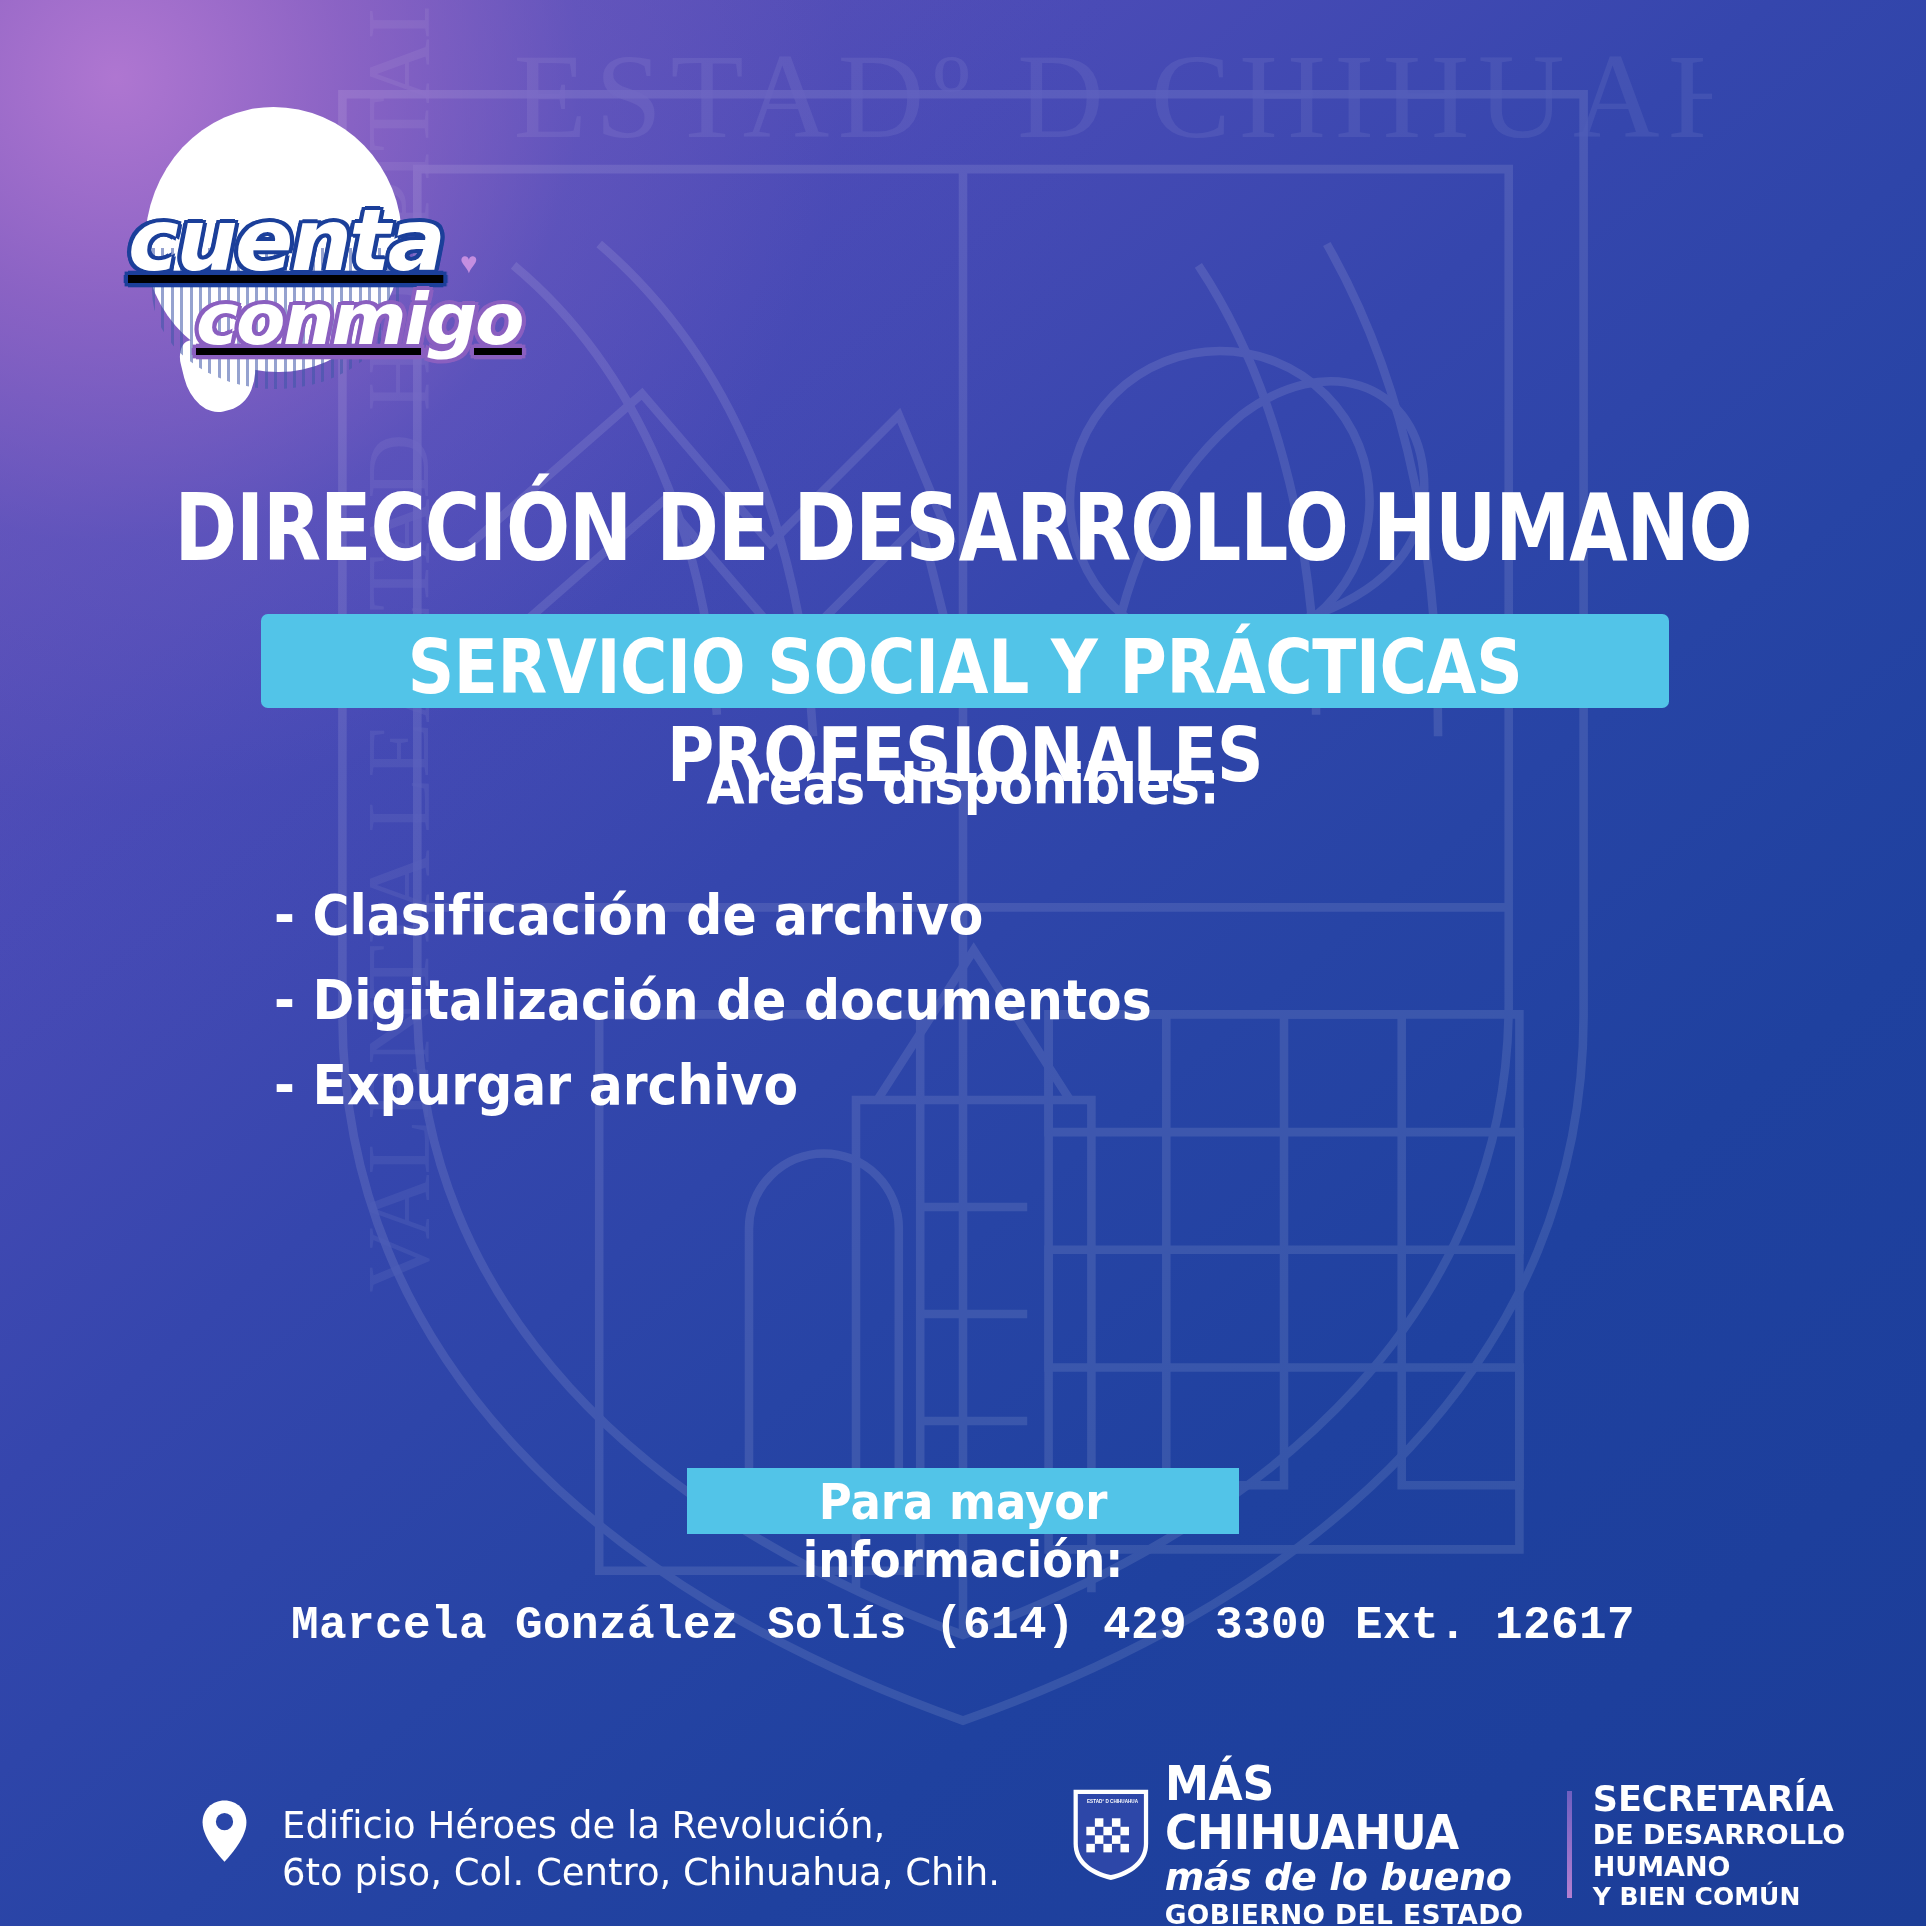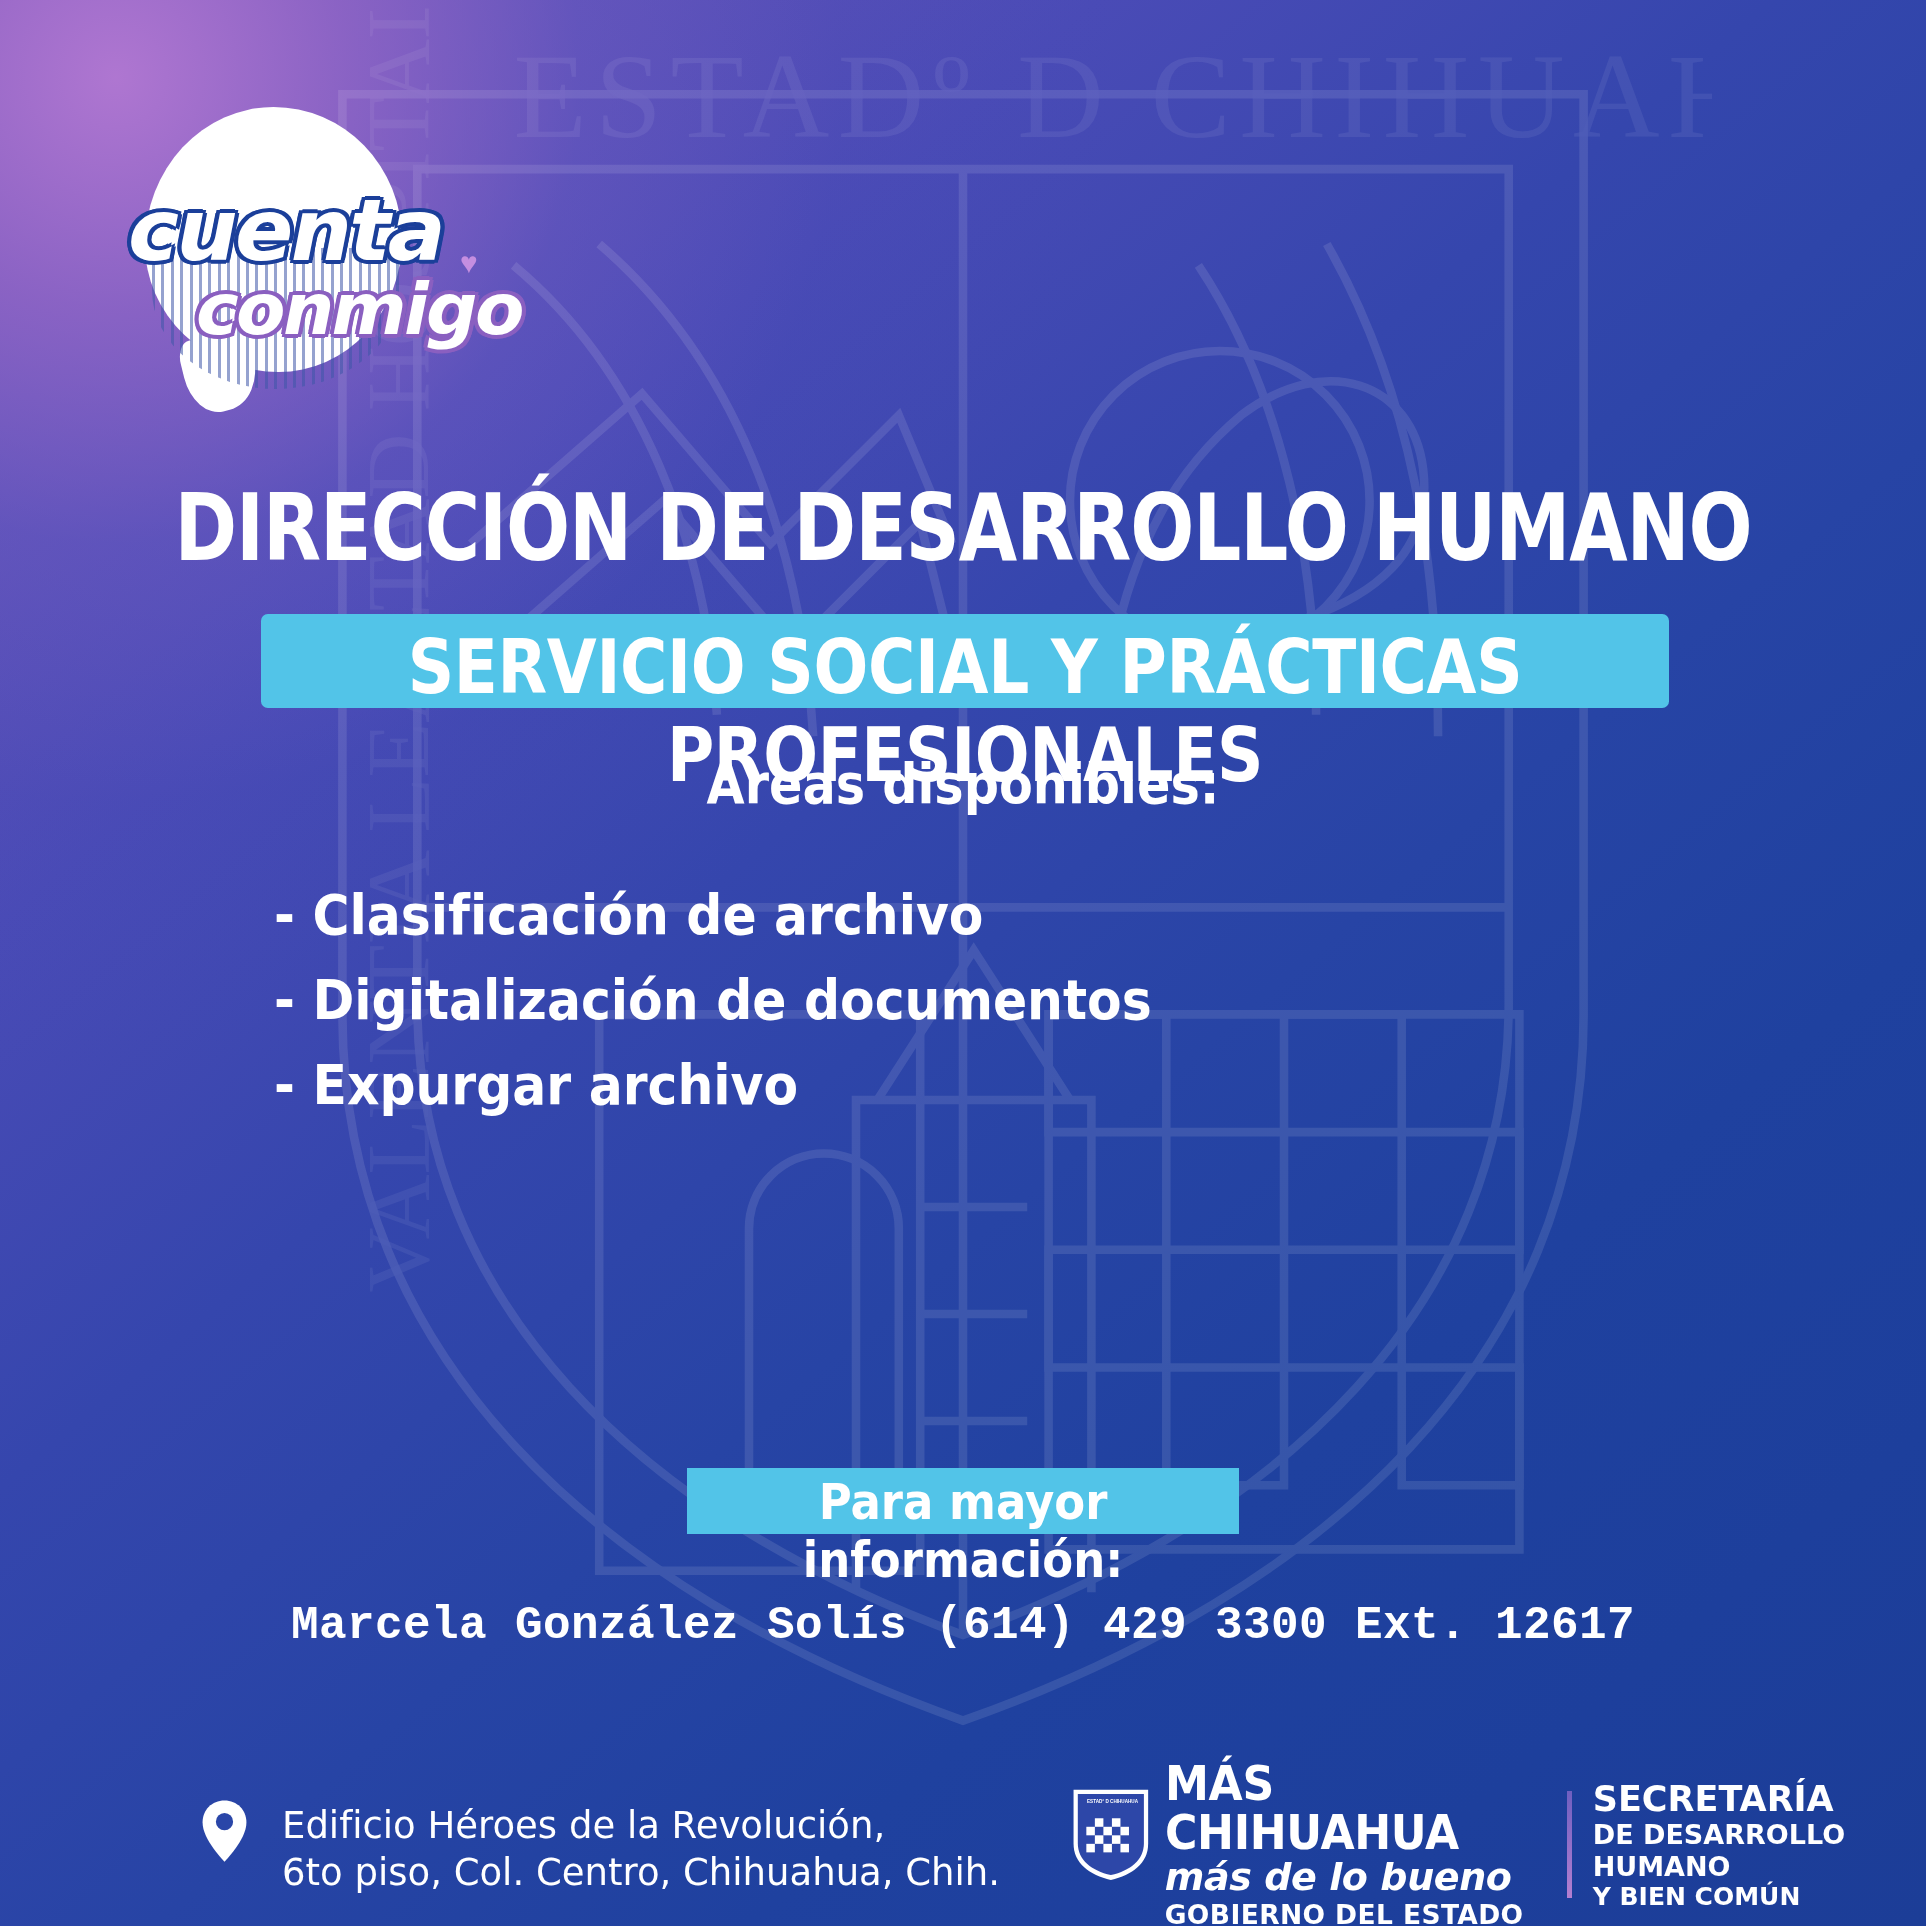--- a/index.html
+++ b/index.html
@@ -73,22 +73,23 @@
   }
   .logo .bubble-stripes:before {
     content: "";
     position: absolute;
     inset: 0;
     background: repeating-linear-gradient(90deg, rgba(62,86,168,0.55) 0 3px, rgba(255,255,255,0) 3px 9.4px);
   }
   .logo .logo-text {
     position: absolute;
     left: 0;
-    top: 83px;
+    top: 93px;
     width: 436px;
+    text-decoration: underline;
   }
   .logo .word1 {
     font-family: "DejaVu Sans", sans-serif;
     font-weight: bold;
     font-style: italic;
     font-size: 86px;
     color: #ffffff;
     letter-spacing: -2.6px;
     line-height: 0.95;
     text-shadow:

